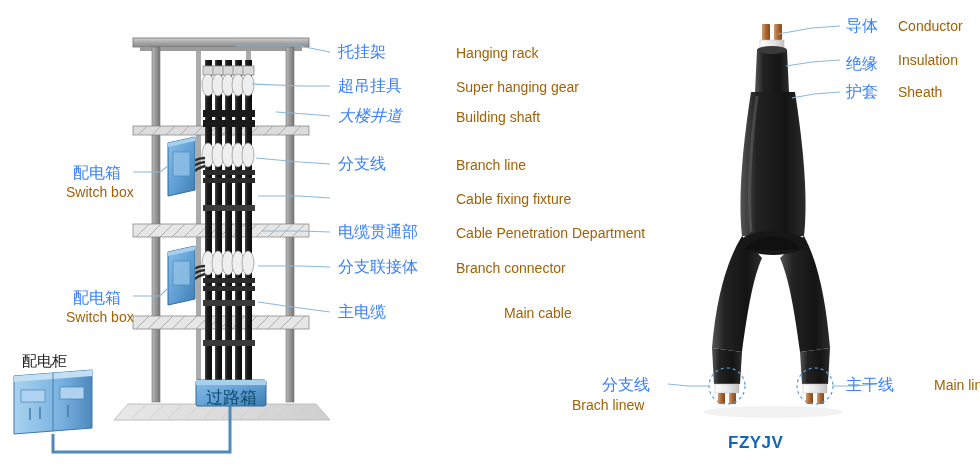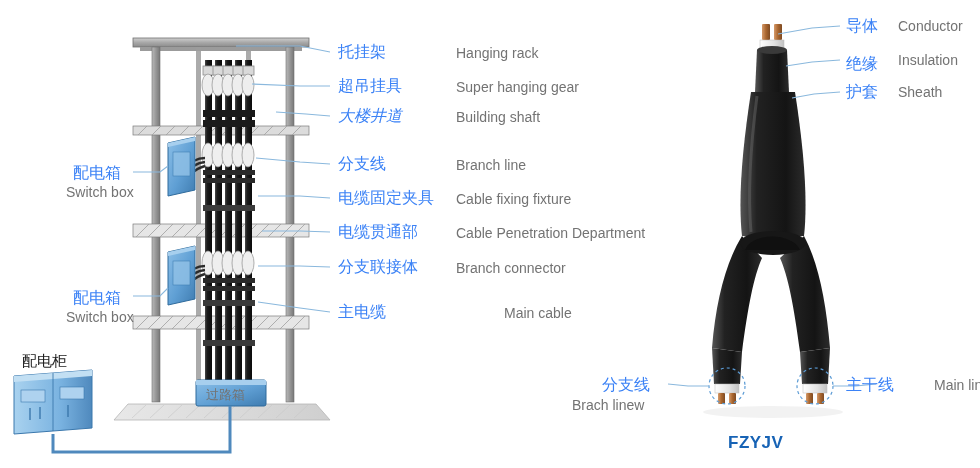--- a/index.html
+++ b/index.html
@@ -8,30 +8,30 @@
     width:980px; height:468px;
     background:#ffffff;
     font-family:"Liberation Sans", sans-serif;
     position:relative;
     overflow:hidden;
   }
   .stage { position:absolute; left:0; top:0; width:980px; height:468px; }
   svg.layer { position:absolute; left:0; top:0; width:980px; height:468px; }
 
   .pair-cn { position:absolute; color:#3b82f6; font-size:16px; white-space:nowrap; }
-  .pair-en { position:absolute; color:#737373; font-size:14px; white-space:nowrap; }
+  .pair-en { position:absolute; color:#a16207; font-size:14px; white-space:nowrap; }
 
   .title-blue {
     position:absolute; color:#1763b5; font-size:17px; font-weight:bold;
     letter-spacing:0.5px; white-space:nowrap;
   }
   .cab-title { position:absolute; font-size:15px; color:#1b1b1b; white-space:nowrap; }
 
   .boxtext {
-    position:absolute; font-size:13px; color:#737373; white-space:nowrap;
+    position:absolute; font-size:17px; color:#0c4a6e; white-space:nowrap;
   }
 </style>
 </head>
 <body>
 
 <div class="stage">
 
   <svg class="layer" viewBox="0 0 980 468">
     <defs>
       <linearGradient id="gMetal" x1="0" y1="0" x2="1" y2="0">
@@ -325,21 +325,20 @@
       <path d="M792 98 L814 94 L840 92"></path>
       <path d="M709 386 L688 386 L668 384"></path>
       <path d="M833 386 L856 386 L876 384"></path>
     </g>
   </svg>
 
   <div class="pair-cn" style="left:338px; top:42px;">托挂架</div>
   <div class="pair-cn" style="left:338px; top:76px;">超吊挂具</div>
   <div class="pair-cn" style="left:338px; top:106px;font-style:italic;">大楼井道</div>
   <div class="pair-cn" style="left:338px; top:154px;">分支线</div>
-  <div class="pair-cn" style="left:338px; top:188px;">电缆固定夹具</div>
   <div class="pair-cn" style="left:338px; top:222px;">电缆贯通部</div>
   <div class="pair-cn" style="left:338px; top:257px;">分支联接体</div>
   <div class="pair-cn" style="left:338px; top:302px;text-align:center;">主电缆</div>
 
   <div class="pair-en" style="left:456px; top:45px;">Hanging rack</div>
   <div class="pair-en" style="left:456px; top:79px;">Super hanging gear</div>
   <div class="pair-en" style="left:456px; top:109px;">Building shaft</div>
   <div class="pair-en" style="left:456px; top:157px;">Branch line</div>
   <div class="pair-en" style="left:456px; top:191px;">Cable fixing fixture</div>
   <div class="pair-en" style="left:456px; top:225px;">Cable Penetration Department</div>

